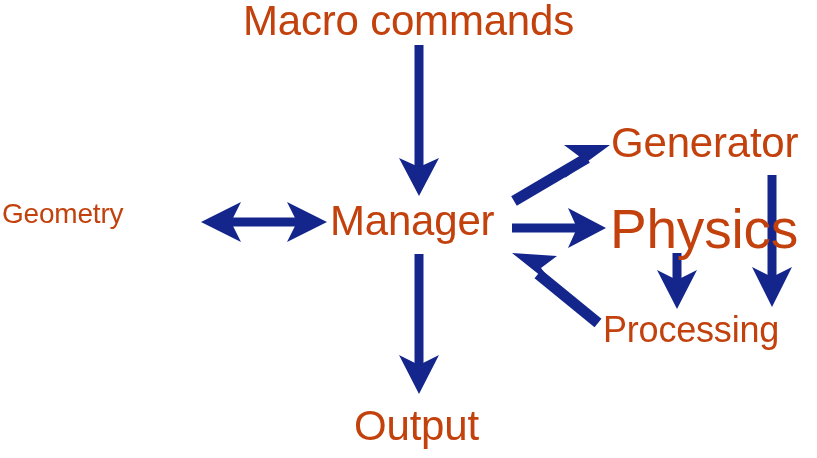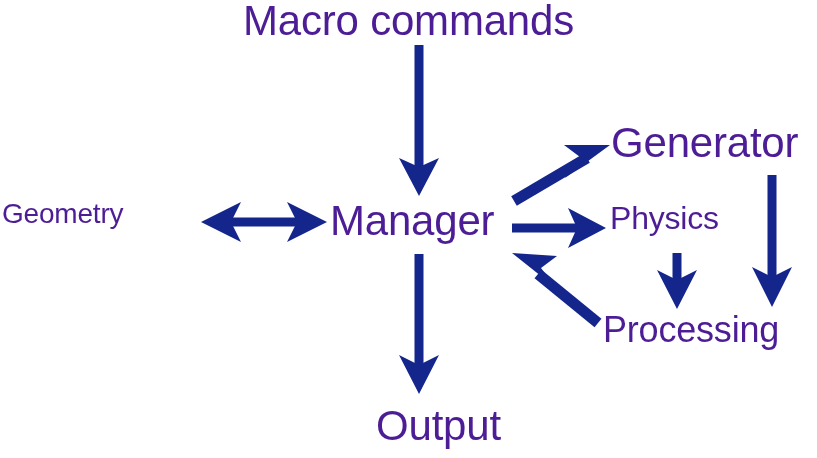--- a/index.html
+++ b/index.html
@@ -20,35 +20,35 @@
   }
   #arrow-layer {
     position: absolute;
     left: 0;
     top: 0;
     width: 817px;
     height: 458px;
   }
   .node-label {
     position: absolute;
-    color: #4c1d95;
+    color: #c2410c;
     font-family: "Liberation Sans", sans-serif;
     font-weight: 400;
     white-space: nowrap;
     line-height: 1;
     letter-spacing: -0.2px;
   }
   
   .node-macro     { left: 243px; top: 0px;   font-size: 42px; }
   .node-geometry  { left: 2px;   top: 200px; font-size: 28px; }
   .node-manager   { left: 330px; top: 200px; font-size: 42px; }
   .node-generator { left: 611px; top: 122px; font-size: 42px; text-align: right; }
-  .node-physics   { left: 610px; top: 202px; font-size: 32px; }
+  .node-physics   { left: 610px; top: 202px; font-size: 55px; }
   .node-processing{ left: 603px; top: 312px; font-size: 36px; }
-  .node-output    { left: 354px; top: 405px; font-size: 42px; margin-left: 22px; }
+  .node-output    { left: 354px; top: 405px; font-size: 42px; }
 </style>
 </head>
 <body>
 
 <div id="diagram-canvas">
 
   <svg id="arrow-layer" viewBox="0 0 817 458" width="817" height="458" xmlns="http://www.w3.org/2000/svg">
 
     <g>
       <line x1="419" y1="45" x2="419" y2="172" stroke="#14268C" stroke-width="9"></line>

